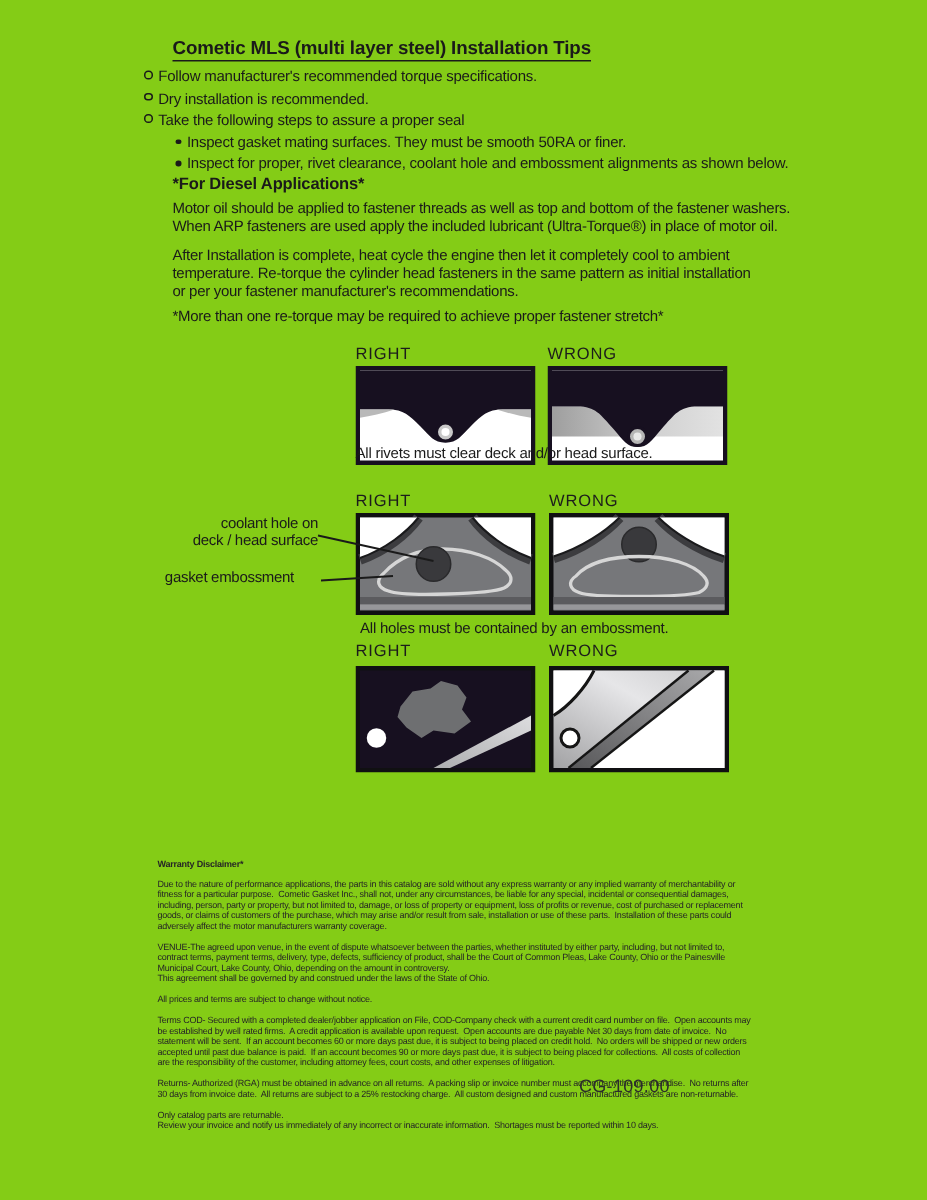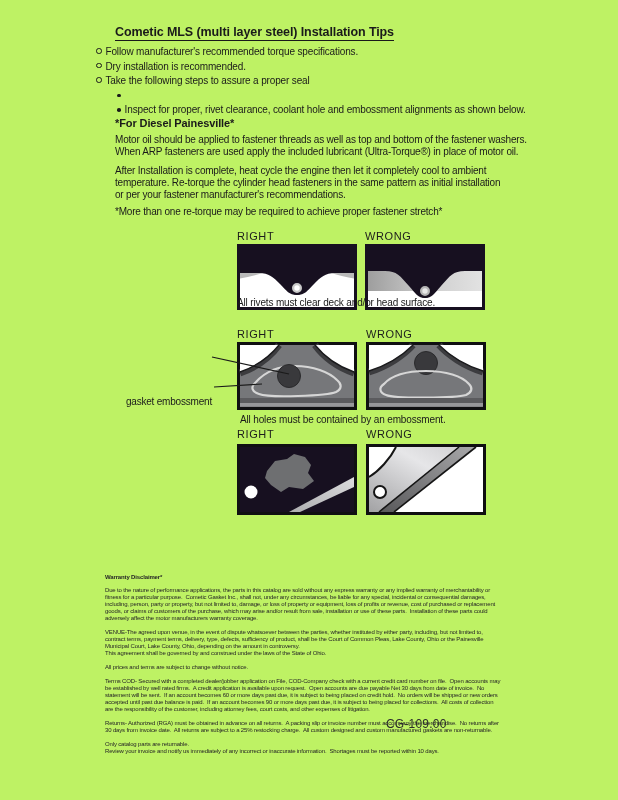--- a/index.html
+++ b/index.html
@@ -1,16 +1,16 @@
 <!DOCTYPE html>
 <html><head>
 <meta charset="utf-8">
 <style>
   html,body{margin:0;padding:0;background:#ffffff;}
-  .sheet{position:relative;width:618px;height:800px;background:#bef264;overflow:hidden;
+  .sheet{position:relative;width:618px;height:800px;background:#84cc16;overflow:hidden;
          font-family:"Liberation Sans",sans-serif;color:#1a1a1a;}
   .abs{position:absolute;}
   .title{left:115px;top:25px;font-size:12.5px;font-weight:bold;letter-spacing:-0.1px;
          border-bottom:1.6px solid #1a1a1a;padding-bottom:1px;display:inline-block;}
   .tips{left:96px;top:45px;font-size:10px;letter-spacing:-0.15px;line-height:14.6px;width:470px;}
   .tip-row{white-space:nowrap;}
   .ring{display:inline-block;width:3.5px;height:3.5px;border:1px solid #1a1a1a;border-radius:50%;
         margin-right:4px;vertical-align:1.5px;}
   .sub{padding-left:21px;}
   .dot{display:inline-block;width:3.6px;height:3.6px;background:#1a1a1a;border-radius:50%;
@@ -31,25 +31,25 @@
 <body>
 
 <div class="sheet">
 
   <div class="abs title">Cometic MLS (multi layer steel) Installation Tips</div>
 
   <div class="abs tips">
     <div class="tip-row"><span class="ring"></span><span>Follow manufacturer's recommended torque specifications.</span></div>
     <div class="tip-row"><span class="ring"></span><span>Dry installation is recommended.</span></div>
     <div class="tip-row"><span class="ring"></span><span>Take the following steps to assure a proper seal</span></div>
-    <div class="tip-row sub"><span class="dot"></span></div>
+    <div class="tip-row sub"><span class="dot"></span><span>Inspect gasket mating surfaces.  They must be smooth 50RA or finer.</span></div>
     <div class="tip-row sub"><span class="dot"></span><span>Inspect for proper, rivet clearance, coolant hole and embossment alignments as shown below.</span></div>
   </div>
 
-  <div class="abs diesel-h">*For Diesel Painesville*</div>
+  <div class="abs diesel-h">*For Diesel Applications*</div>
   <div class="abs para" style="top:134px;">Motor oil should be applied to fastener threads as well as top and bottom of the fastener washers.
 When ARP fasteners are used apply the included lubricant (Ultra-Torque®) in place of motor oil.</div>
   <div class="abs para" style="top:206px;">*More than one re-torque may be required to achieve proper fastener stretch*</div>
   <div class="abs para" style="top:165px;">After Installation is complete, heat cycle the engine then let it completely cool to ambient
 temperature. Re-torque the cylinder head fasteners in the same pattern as initial installation
 or per your fastener manufacturer's recommendations.</div>
 
   <div class="abs rw" style="left:237px;top:230px;">RIGHT</div>
   <div class="abs rw" style="left:365px;top:230px;">WRONG</div>
 
@@ -79,21 +79,23 @@
       <circle cx="60" cy="47" r="6" fill="#b5b5b5" stroke="#171020" stroke-width="2"></circle>
       <circle cx="60" cy="47" r="2.7" fill="#e8e8e8"></circle>
     </svg>
   </div>
 
   <div class="abs cap" style="left:237px;top:297px;">All rivets must clear deck and/or head surface.</div>
 
   <div class="abs rw" style="left:237px;top:328px;">RIGHT</div>
   <div class="abs rw" style="left:366px;top:328px;">WRONG</div>
 
-  <div class="abs ann" style="left:92px;top:380px;margin-top:16px;">gasket embossment</div>
+  <div class="abs ann" style="left:92px;top:344px;">coolant hole on
+deck / head surface</div>
+  <div class="abs ann" style="left:76px;top:380px;">gasket embossment</div>
 
   <div class="abs panel" style="left:237px;top:342px;">
     <svg width="120" height="68" viewBox="0 0 120 68">
       <rect x="1.5" y="1.5" width="117" height="65" fill="#76777a" stroke="#101012" stroke-width="3"></rect>
       <path d="M42,3 C34,14 20,25 3,31" stroke="#3c3c3f" stroke-width="7" fill="none"></path>
       <path d="M78,3 C86,14 100,25 117,31" stroke="#3c3c3f" stroke-width="7" fill="none"></path>
       <path d="M3,3 H42 C34,13 20,24 3,30 Z" fill="#ffffff"></path>
       <path d="M78,3 H117 V30 C100,24 86,13 78,3 Z" fill="#ffffff"></path>
       <path d="M42,3 C34,13 20,24 3,30" stroke="#1a1a1c" stroke-width="1.4" fill="none"></path>
       <path d="M78,3 C86,13 100,24 117,30" stroke="#1a1a1c" stroke-width="1.4" fill="none"></path>

